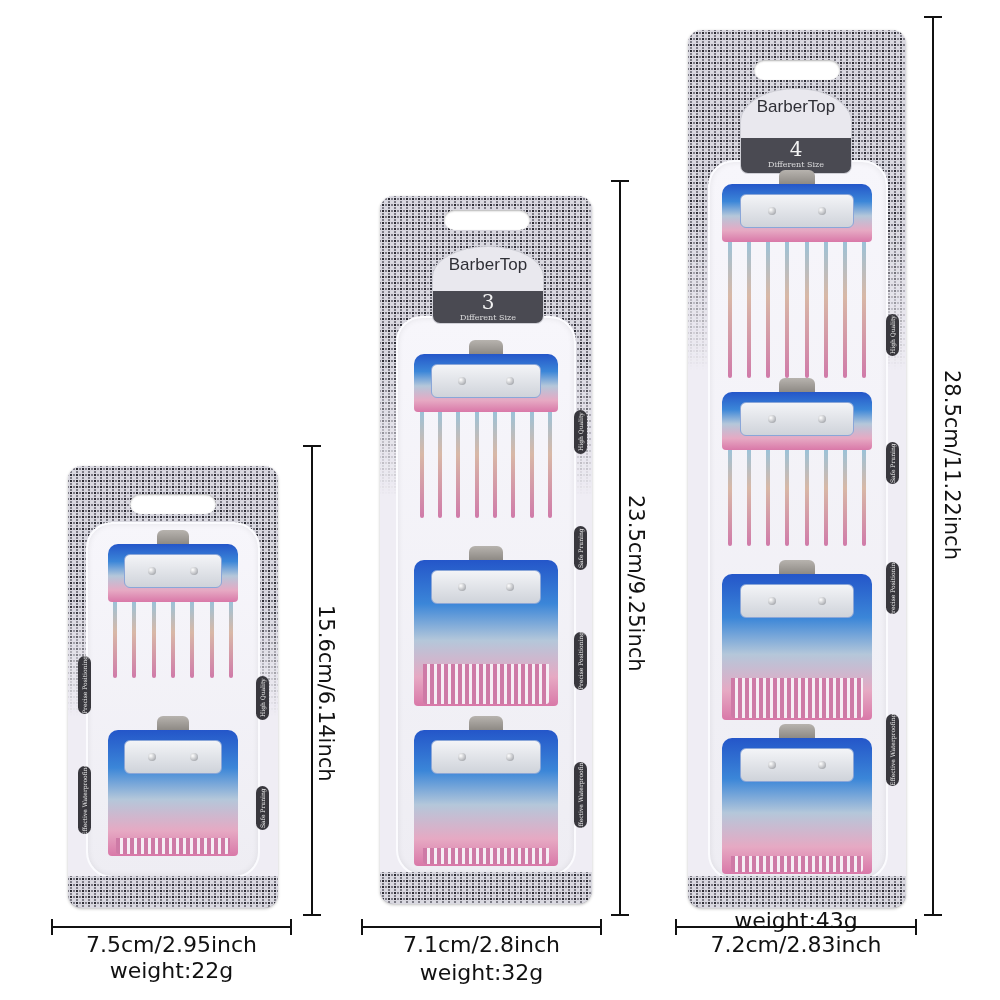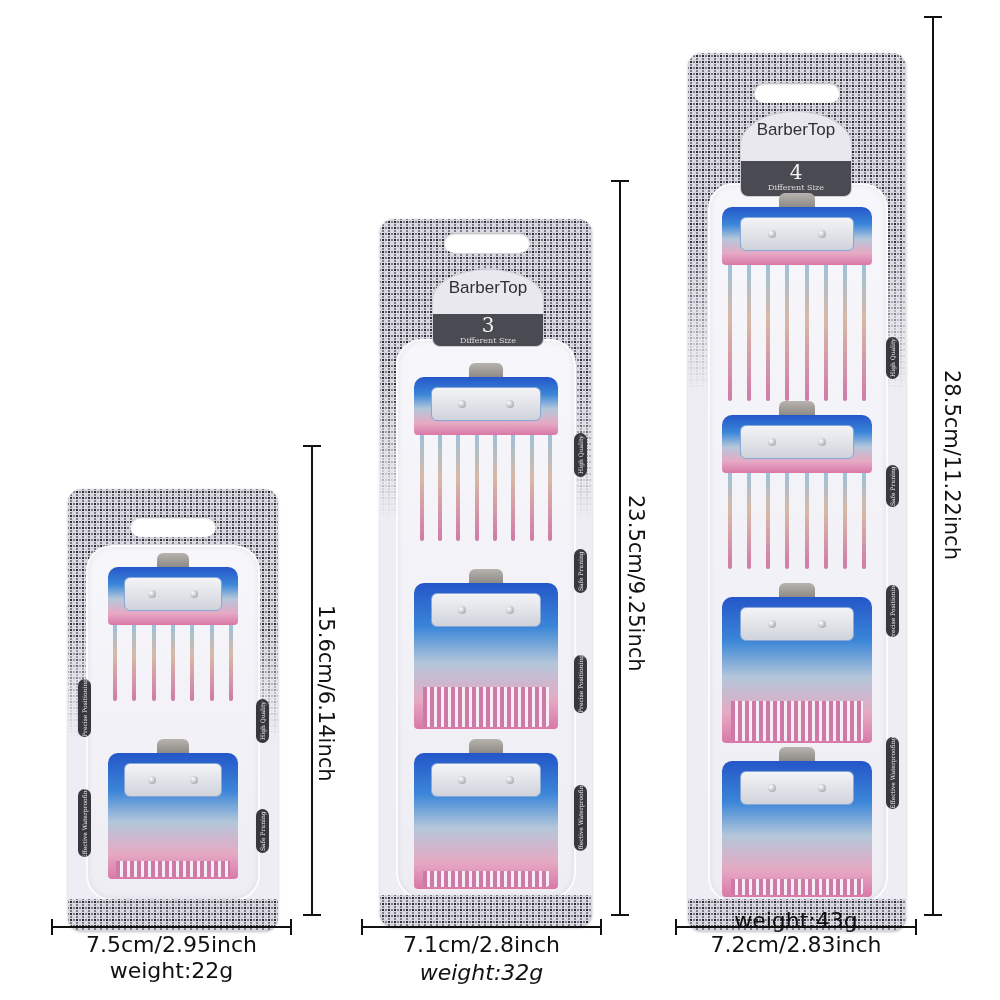--- a/index.html
+++ b/index.html
@@ -5,21 +5,20 @@
   * { box-sizing: border-box; margin: 0; padding: 0; }
   html, body { width: 1000px; height: 1000px; background: #ffffff; overflow: hidden; }
   body { position: relative; font-family: "DejaVu Sans", sans-serif; color: #111; }
 
   .pkg {
     position: absolute;
     border-radius: 14px;
     background: #efedf4;
     box-shadow: 0 1px 3px rgba(0,0,0,0.25);
     overflow: hidden;
-    margin-top: 23px;
   }
   .pattern {
     position: absolute; left: 0; right: 0;
     background-color: #7d7c86;
     background-image:
       radial-gradient(circle at 50% 50%, #2b2b33 22%, transparent 24%),
       linear-gradient(45deg, transparent 40%, #d9d8e0 40%, #d9d8e0 60%, transparent 60%),
       linear-gradient(-45deg, transparent 40%, #d9d8e0 40%, #d9d8e0 60%, transparent 60%);
     background-size: 6px 6px, 6px 6px, 6px 6px;
   }
@@ -272,21 +271,21 @@
 </div>
 
 <div class="dim-h" style="left:51px; top:926px; width:241px;"></div>
 <div class="label-h" style="left:51px; top:932px; width:241px;">7.5cm/2.95inch</div>
 <div class="label-h" style="left:51px; top:958px; width:241px;">weight:22g</div>
 <div class="dim-v" style="left:311px; top:445px; height:471px;"></div>
 <div class="label-v" style="left:314px; top:605px;">15.6cm/6.14inch</div>
 
 <div class="dim-h" style="left:361px; top:926px; width:241px;"></div>
 <div class="label-h" style="left:361px; top:932px; width:241px;">7.1cm/2.8inch</div>
-<div class="label-h" style="left:361px; top:960px; width:241px;font-style:italic;">weight:32g</div>
+<div class="label-h" style="left:361px; top:960px; width:241px;">weight:32g</div>
 <div class="dim-v" style="left:619px; top:180px; height:736px;"></div>
 <div class="label-v" style="left:624px; top:495px;">23.5cm/9.25inch</div>
 
 <div class="dim-h" style="left:675px; top:926px; width:242px;"></div>
 <div class="label-h" style="left:675px; top:932px; width:242px;">7.2cm/2.83inch</div>
 <div class="label-h" style="left:675px; top:908px; width:242px;">weight:43g</div>
 <div class="dim-v" style="left:932px; top:16px; height:900px;"></div>
 <div class="label-v" style="left:940px; top:370px;">28.5cm/11.22inch</div>
 
 </body></html>

